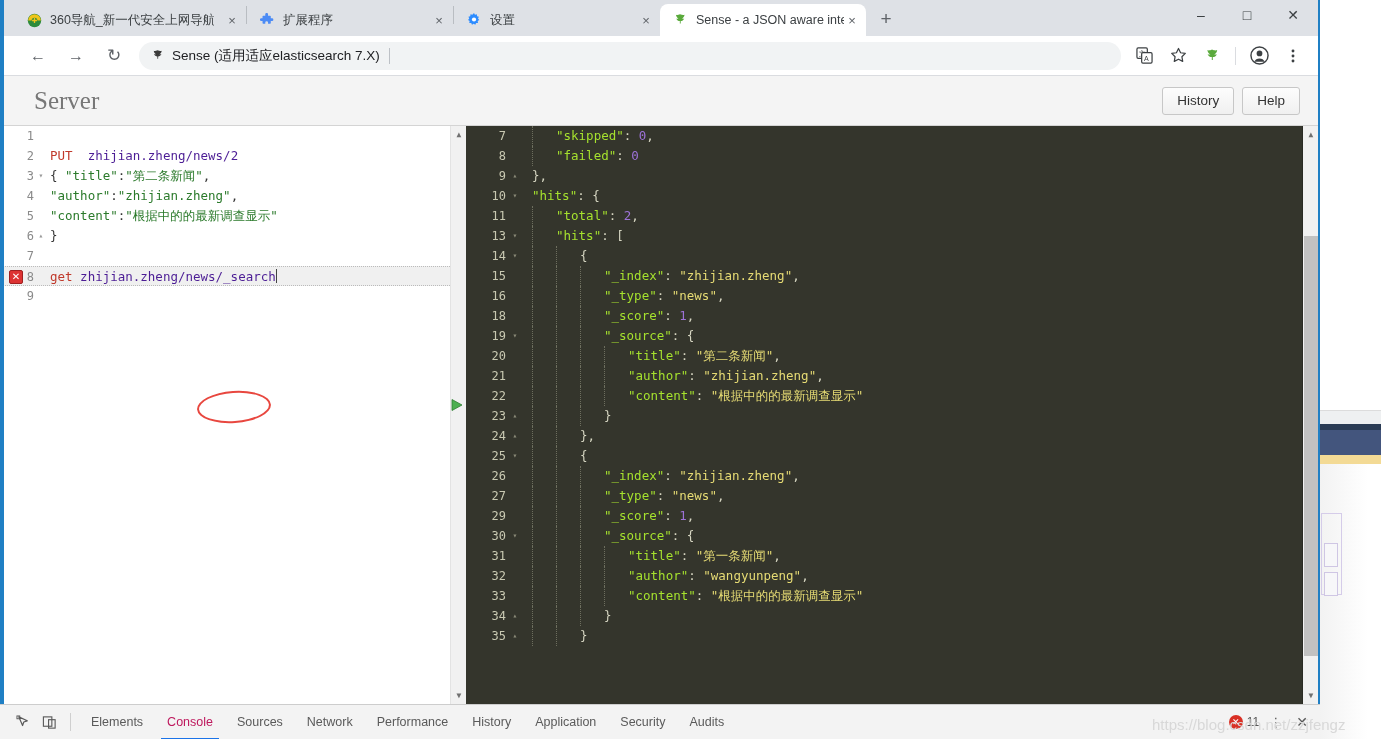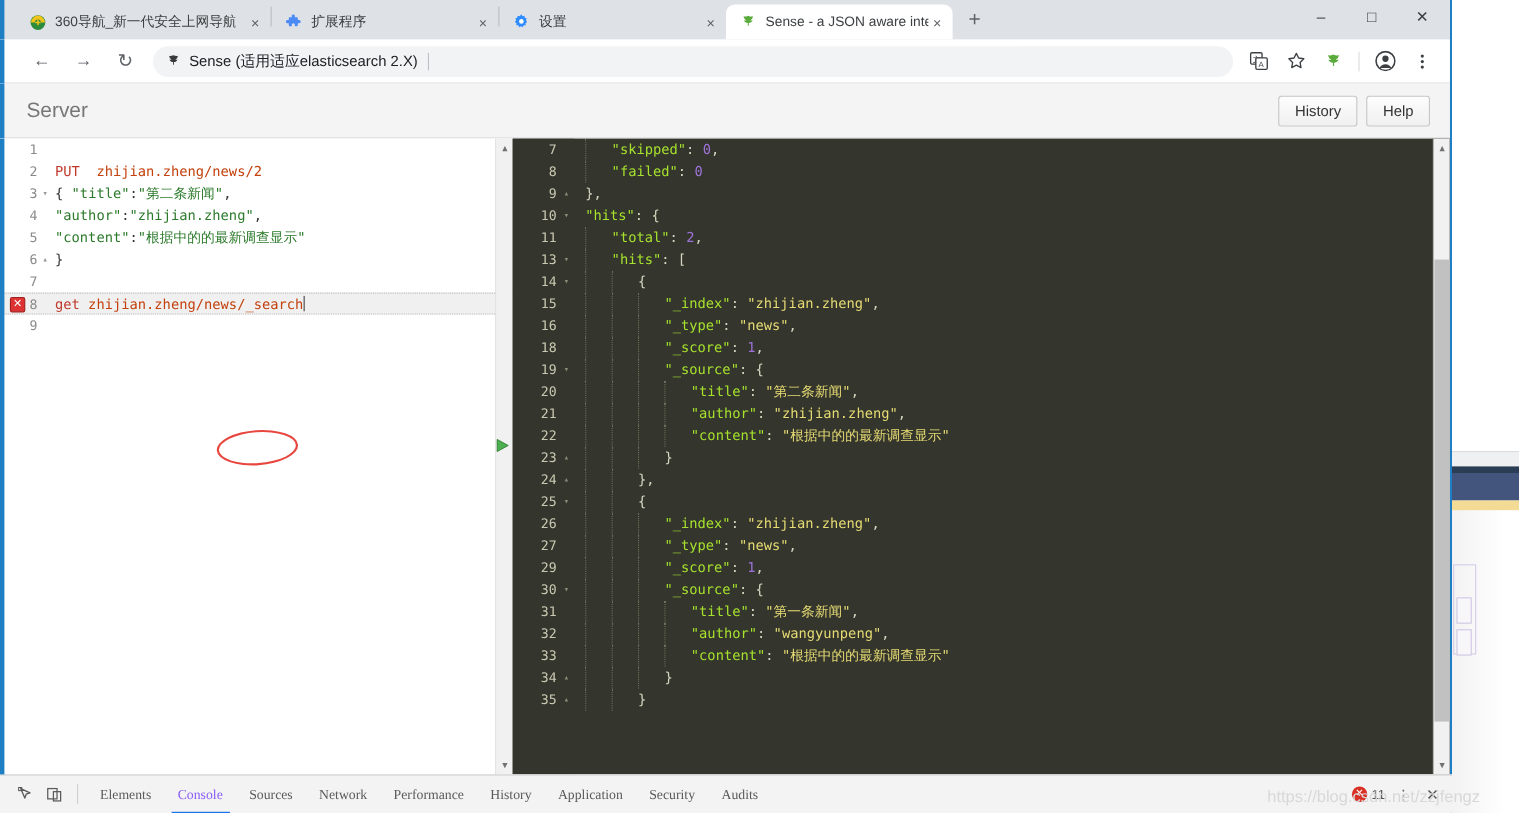--- a/index.html
+++ b/index.html
@@ -97,22 +97,22 @@
   .navicon { width:26px; height:26px; margin:0 4px; display:flex; align-items:center; justify-content:center; color:#5f6368; }
   #nav-sep { width:1px; height:18px; background:#dadce0; margin:0 6px; }
 
   
   #sense-header {
     height:50px; background:#f4f4f4; border-bottom:1px solid #d4d4d4;
     display:flex; align-items:center; padding:0 12px; position:relative;
   }
   #sense-header:before { content:""; position:absolute; left:0; top:0; width:4px; height:50px; background:#1f7fc4;}
   #server-label {
-    font-size:19px; color:#777777; margin-left:12px; margin-right:18px;
-    font-family:Liberation Sans, sans-serif;
+    font-size:25px; color:#777777; margin-left:22px; margin-right:18px;
+    font-family:Liberation Serif, serif;
   }
   #server-input {
     width:385px; height:30px; border:1px solid #c5c5c5; border-radius:3px;
     background:#ffffff; padding:0 8px; font-size:13px; color:#333;
     font-family:"Liberation Sans",sans-serif; outline:none;
   }
   #header-right { margin-left:auto; display:flex; gap:8px; padding-right:6px;padding-left:43px;}
   .hbtn {
     height:28px; padding:0 14px; border:1px solid #c7c7c7; border-radius:3px;
     background:linear-gradient(to bottom,#fdfdfd,#f0f0f0);
@@ -145,21 +145,21 @@
   }
   .req-line.active-line { background:#f0f0f0; border-top:1px dotted #bbb; border-bottom:1px dotted #bbb; }
   .req-err-marker {
     position:absolute; left:9px; top:3px; width:14px; height:14px;
     background:#d33; border-radius:2px; color:#fff; font-size:10px;
     display:flex; align-items:center; justify-content:center;
     font-family:"DejaVu Sans",sans-serif; font-weight:bold;
     border:1px solid #a02020;
   }
   .tk-method { color:#c0392b; }
-  .tk-url { color:#c2410c; }
+  .tk-url { color:#4c1d95; }
   .tk-key { color:#2b7a2b; }
   .tk-str { color:#2b7a2b; }
   .tk-punc { color:#333; }
   .tk-plain { color:#333; }
 
   #caret {
     display:inline-block; width:1px; height:14px; background:#444;
     vertical-align:-2px; margin-left:0px;
   }
   #red-ellipse {
@@ -217,23 +217,23 @@
   
   #devtools {
     position:absolute; left:0; bottom:0; width:1320px; height:35px;
     background:#f3f3f3; border-top:1px solid #cdcdcd;
     display:flex; align-items:center; padding-left:10px;
   }
   .dt-icon { width:26px; height:26px; display:flex; align-items:center; justify-content:center; color:#5a5a5a;}
   .dt-sep { width:1px; height:18px; background:#cfcfcf; margin:0 8px; }
   .dt-tab {
     height:35px; padding:0 12px; display:flex; align-items:center;
-    font-size:12.5px; color:#5a5a5a; position:relative;font-family:Liberation Serif, serif;
-  }
-  .dt-tab.active { color:#8b5cf6; }
+    font-size:12.5px; color:#5a5a5a; position:relative;
+  }
+  .dt-tab.active { color:#be185d; }
   .dt-tab.active:after {
     content:""; position:absolute; left:6px; right:6px; bottom:0; height:2px; background:#1a73e8;
   }
   #dt-right { margin-left:auto; display:flex; align-items:center; padding-right:8px; gap:6px;}
   #err-badge {
     display:flex; align-items:center; gap:4px; font-size:12px; color:#555;
   }
   #err-dot {
     width:14px; height:14px; border-radius:50%; background:#d93025; color:#fff;
     font-size:9px; display:flex; align-items:center; justify-content:center;
@@ -319,21 +319,21 @@
   <div id="navbar">
     <div class="navbtn" style="margin-left:16px;">←</div>
     <div class="navbtn">→</div>
     <div class="navbtn" style="font-size:17px;">↻</div>
     <div id="omnibox">
       <span id="ext-badge">
         <svg width="13" height="13" viewBox="0 0 16 16">
             <path d="M8 1.5c2.6 1.1 4.1 1 5.2.6-.2 2.1-1.4 3.6-3 4.3 1.2.2 2 .1 2.7-.2-.8 1.9-2.5 2.9-4.1 2.9v2.9h-1V9.1c-1.7 0-3.4-1-4.2-2.9.8.3 1.6.4 2.8.2C4.8 5.7 3.6 4.2 3.4 2.1c1.1.4 2.3.5 4.6-.6z" fill="#3b3b3b"></path>
           </svg>
       </span>
-      <span id="omni-name">Sense (适用适应elasticsearch 2.X)</span>
+      <span id="omni-name">Sense (适用适应elasticsearch 7.X)</span>
       <span id="omni-div"></span>
     </div>
     <div class="navicon">
       <svg width="17" height="17" viewBox="0 0 18 18">
           <rect x="1" y="1" width="11" height="11" rx="1.3" fill="none" stroke="#3c4043" stroke-width="1.3"></rect>
           <text x="3" y="9.5" font-size="7.5" fill="#3c4043" font-family="sans-serif">文</text>
           <rect x="6" y="6" width="11" height="11" rx="1.3" fill="#fff" stroke="#3c4043" stroke-width="1.3"></rect>
           <text x="8.5" y="14.5" font-size="7.5" fill="#3c4043" font-family="sans-serif">A</text>
         </svg>
     </div>

